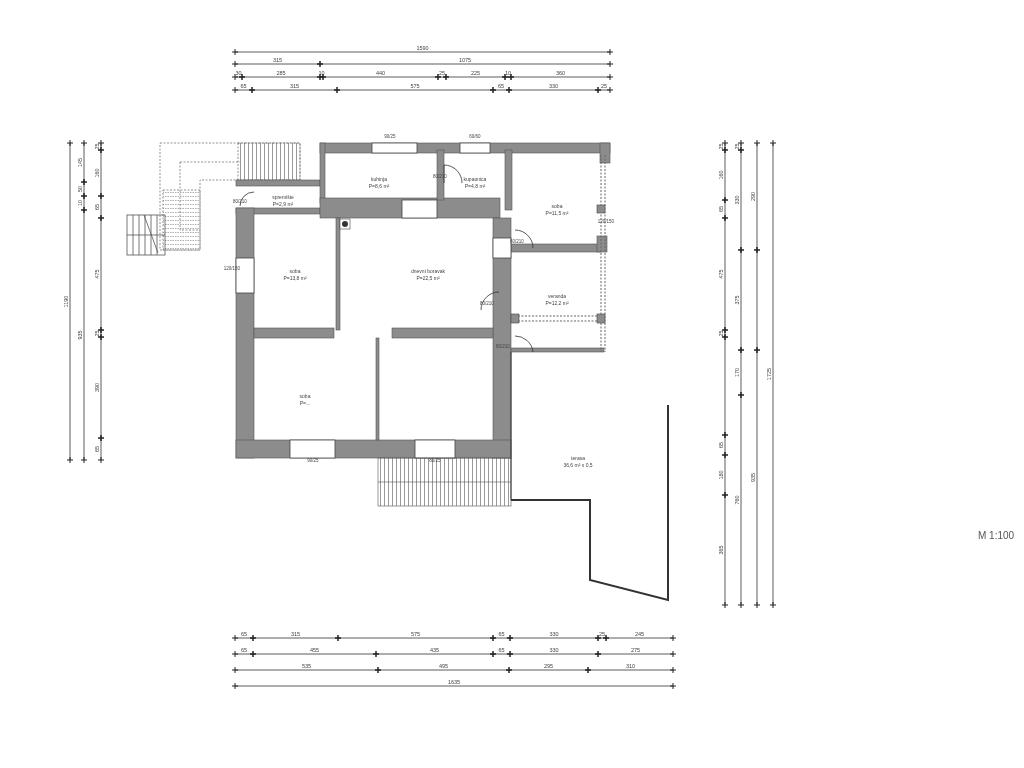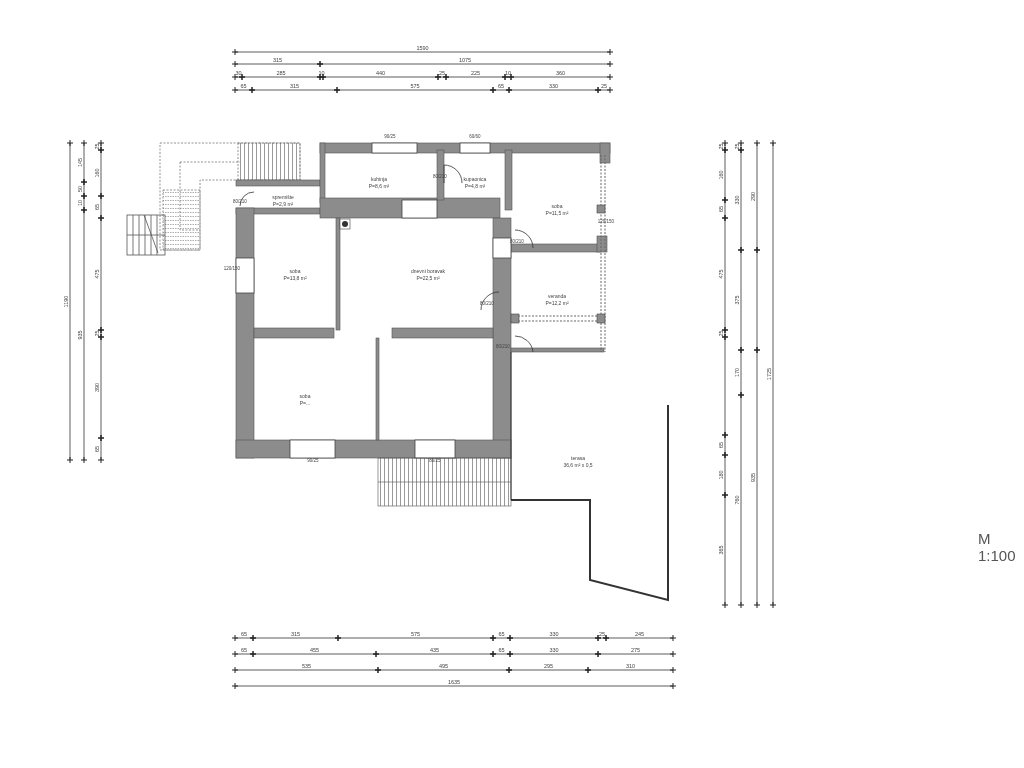--- a/index.html
+++ b/index.html
@@ -1,19 +1,19 @@
 <!DOCTYPE html>
 <html><head>
 <meta charset="utf-8">
 <style>
   html, body { margin:0; padding:0; background:#ffffff; }
   body { width:1024px; height:768px; position:relative; overflow:hidden;
          font-family: "Liberation Sans", sans-serif; color:#333; }
   #plan { position:absolute; left:0; top:0; width:1024px; height:768px; }
-  .scale { position:absolute; left:978px; top:530px; font-size:15px; color:#555; }
+  .scale { position:absolute; left:978px; top:530px; font-size:10px; color:#555;text-align:right; }
   svg text { font-family: "Liberation Sans", sans-serif; fill:#444; }
 </style>
 </head>
 <body>
 
 <svg id="plan" viewBox="0 0 1024 768" xmlns="http://www.w3.org/2000/svg">
   <defs>
     <pattern id="tread" width="4" height="10" patternUnits="userSpaceOnUse">
       <line x1="0.5" y1="0" x2="0.5" y2="10" stroke="#555" stroke-width="0.6"></line>
     </pattern>

